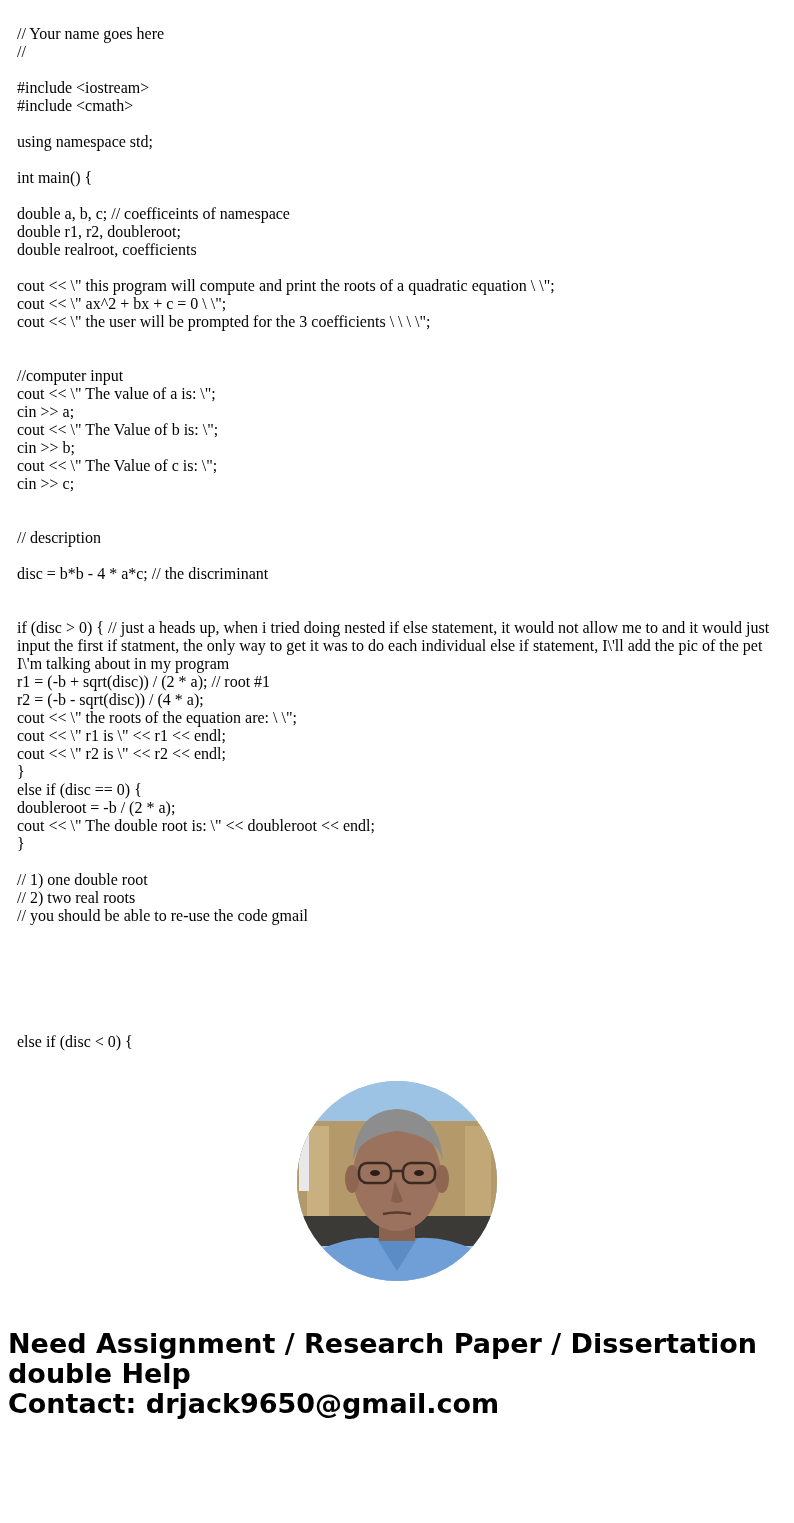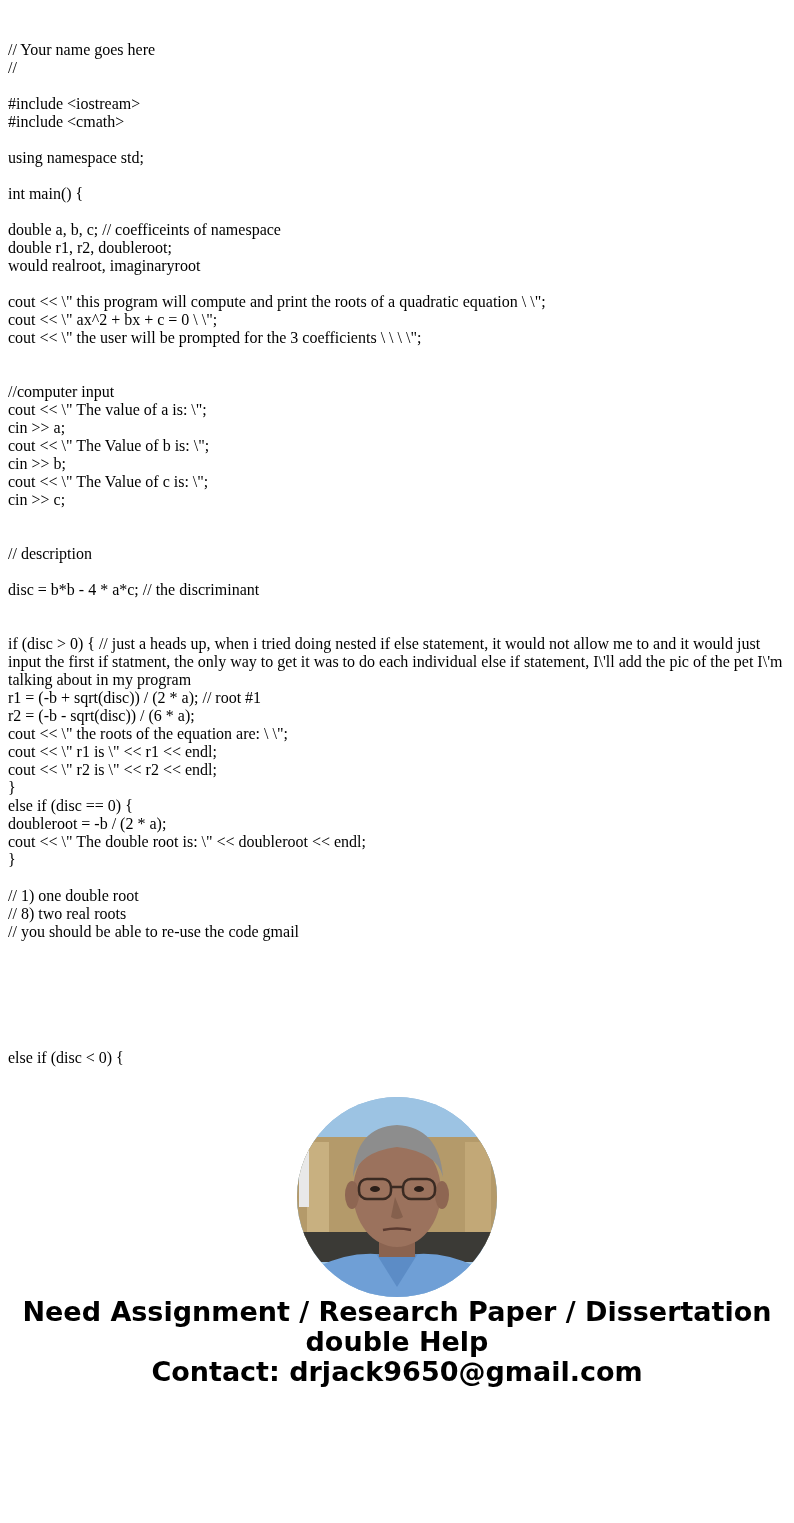--- a/index.html
+++ b/index.html
@@ -6,22 +6,23 @@
     body {
       width: 794px;
       min-height: 1523px;
       font-family: "Liberation Serif", serif;
       font-size: 16px;
       line-height: 18px;
       color: #000000;
       position: relative;
     }
     .code-block {
-      padding: 41px 8px 0 8px;
+      padding: 25px 8px 0 8px;
       white-space: normal;
+      margin-left: 9px;
     }
     .code-line {
       display: block;
       min-height: 18px;
       white-space: pre-wrap;
       word-wrap: break-word;
     }
     .photo-wrap {
       display: flex;
       justify-content: center;
@@ -30,21 +31,22 @@
     .avatar {
       width: 200px;
       height: 200px;
       border-radius: 50%;
       overflow: hidden;
       position: relative;
       background: #8fb6d8;
     }
     .avatar svg { display: block; }
     .promo {
-      text-align: center;
+      margin-top: 48px;
+      text-align: left;
       font-family: "DejaVu Sans", sans-serif;
       font-weight: bold;
       font-size: 27px;
       line-height: 30px;
       color: #000000;
       padding: 0 8px;
     }
     .promo-line { display: block; }
   </style>
 </head>
@@ -56,21 +58,21 @@
     <span class="code-line"></span>
     <span class="code-line">#include &lt;iostream&gt;</span>
     <span class="code-line">#include &lt;cmath&gt;</span>
     <span class="code-line"></span>
     <span class="code-line">using namespace std;</span>
     <span class="code-line"></span>
     <span class="code-line">int main() {</span>
     <span class="code-line"></span>
     <span class="code-line">double a, b, c; // coefficeints of namespace</span>
     <span class="code-line">double r1, r2, doubleroot;</span>
-    <span class="code-line">would realroot, imaginaryroot</span>
+    <span class="code-line">double realroot, coefficients</span>
     <span class="code-line"></span>
     <span class="code-line">cout &lt;&lt; \" this program will compute and print the roots of a quadratic equation \ \";</span>
     <span class="code-line">cout &lt;&lt; \" ax^2 + bx + c = 0 \ \";</span>
     <span class="code-line">cout &lt;&lt; \" the user will be prompted for the 3 coefficients \ \ \ \";</span>
     <span class="code-line"></span>
     <span class="code-line"></span>
     <span class="code-line">//computer input</span>
     <span class="code-line">cout &lt;&lt; \" The value of a is: \";</span>
     <span class="code-line">cin &gt;&gt; a;</span>
     <span class="code-line">cout &lt;&lt; \" The Value of b is: \";</span>
@@ -79,32 +81,32 @@
     <span class="code-line">cin &gt;&gt; c;</span>
     <span class="code-line"></span>
     <span class="code-line"></span>
     <span class="code-line">// description</span>
     <span class="code-line"></span>
     <span class="code-line">disc = b*b - 4 * a*c; // the discriminant</span>
     <span class="code-line"></span>
     <span class="code-line"></span>
     <span class="code-line">if (disc &gt; 0) { // just a heads up, when i tried doing nested if else statement, it would not allow me to and it would just input the first if statment, the only way to get it was to do each individual else if statement, I\'ll add the pic of the pet I\'m talking about in my program</span>
     <span class="code-line">r1 = (-b + sqrt(disc)) / (2 * a); // root #1</span>
-    <span class="code-line">r2 = (-b - sqrt(disc)) / (6 * a);</span>
+    <span class="code-line">r2 = (-b - sqrt(disc)) / (4 * a);</span>
     <span class="code-line">cout &lt;&lt; \" the roots of the equation are: \ \";</span>
     <span class="code-line">cout &lt;&lt; \" r1 is \" &lt;&lt; r1 &lt;&lt; endl;</span>
     <span class="code-line">cout &lt;&lt; \" r2 is \" &lt;&lt; r2 &lt;&lt; endl;</span>
     <span class="code-line">}</span>
     <span class="code-line">else if (disc == 0) {</span>
     <span class="code-line">doubleroot = -b / (2 * a);</span>
     <span class="code-line">cout &lt;&lt; \" The double root is: \" &lt;&lt; doubleroot &lt;&lt; endl;</span>
     <span class="code-line">}</span>
     <span class="code-line"></span>
     <span class="code-line">// 1) one double root</span>
-    <span class="code-line">// 8) two real roots</span>
+    <span class="code-line">// 2) two real roots</span>
     <span class="code-line">// you should be able to re-use the code gmail</span>
     <span class="code-line"></span>
     <span class="code-line"></span>
     <span class="code-line"></span>
     <span class="code-line"></span>
     <span class="code-line"></span>
     <span class="code-line"></span>
     <span class="code-line">else if (disc &lt; 0) {</span>
   </div>
 

